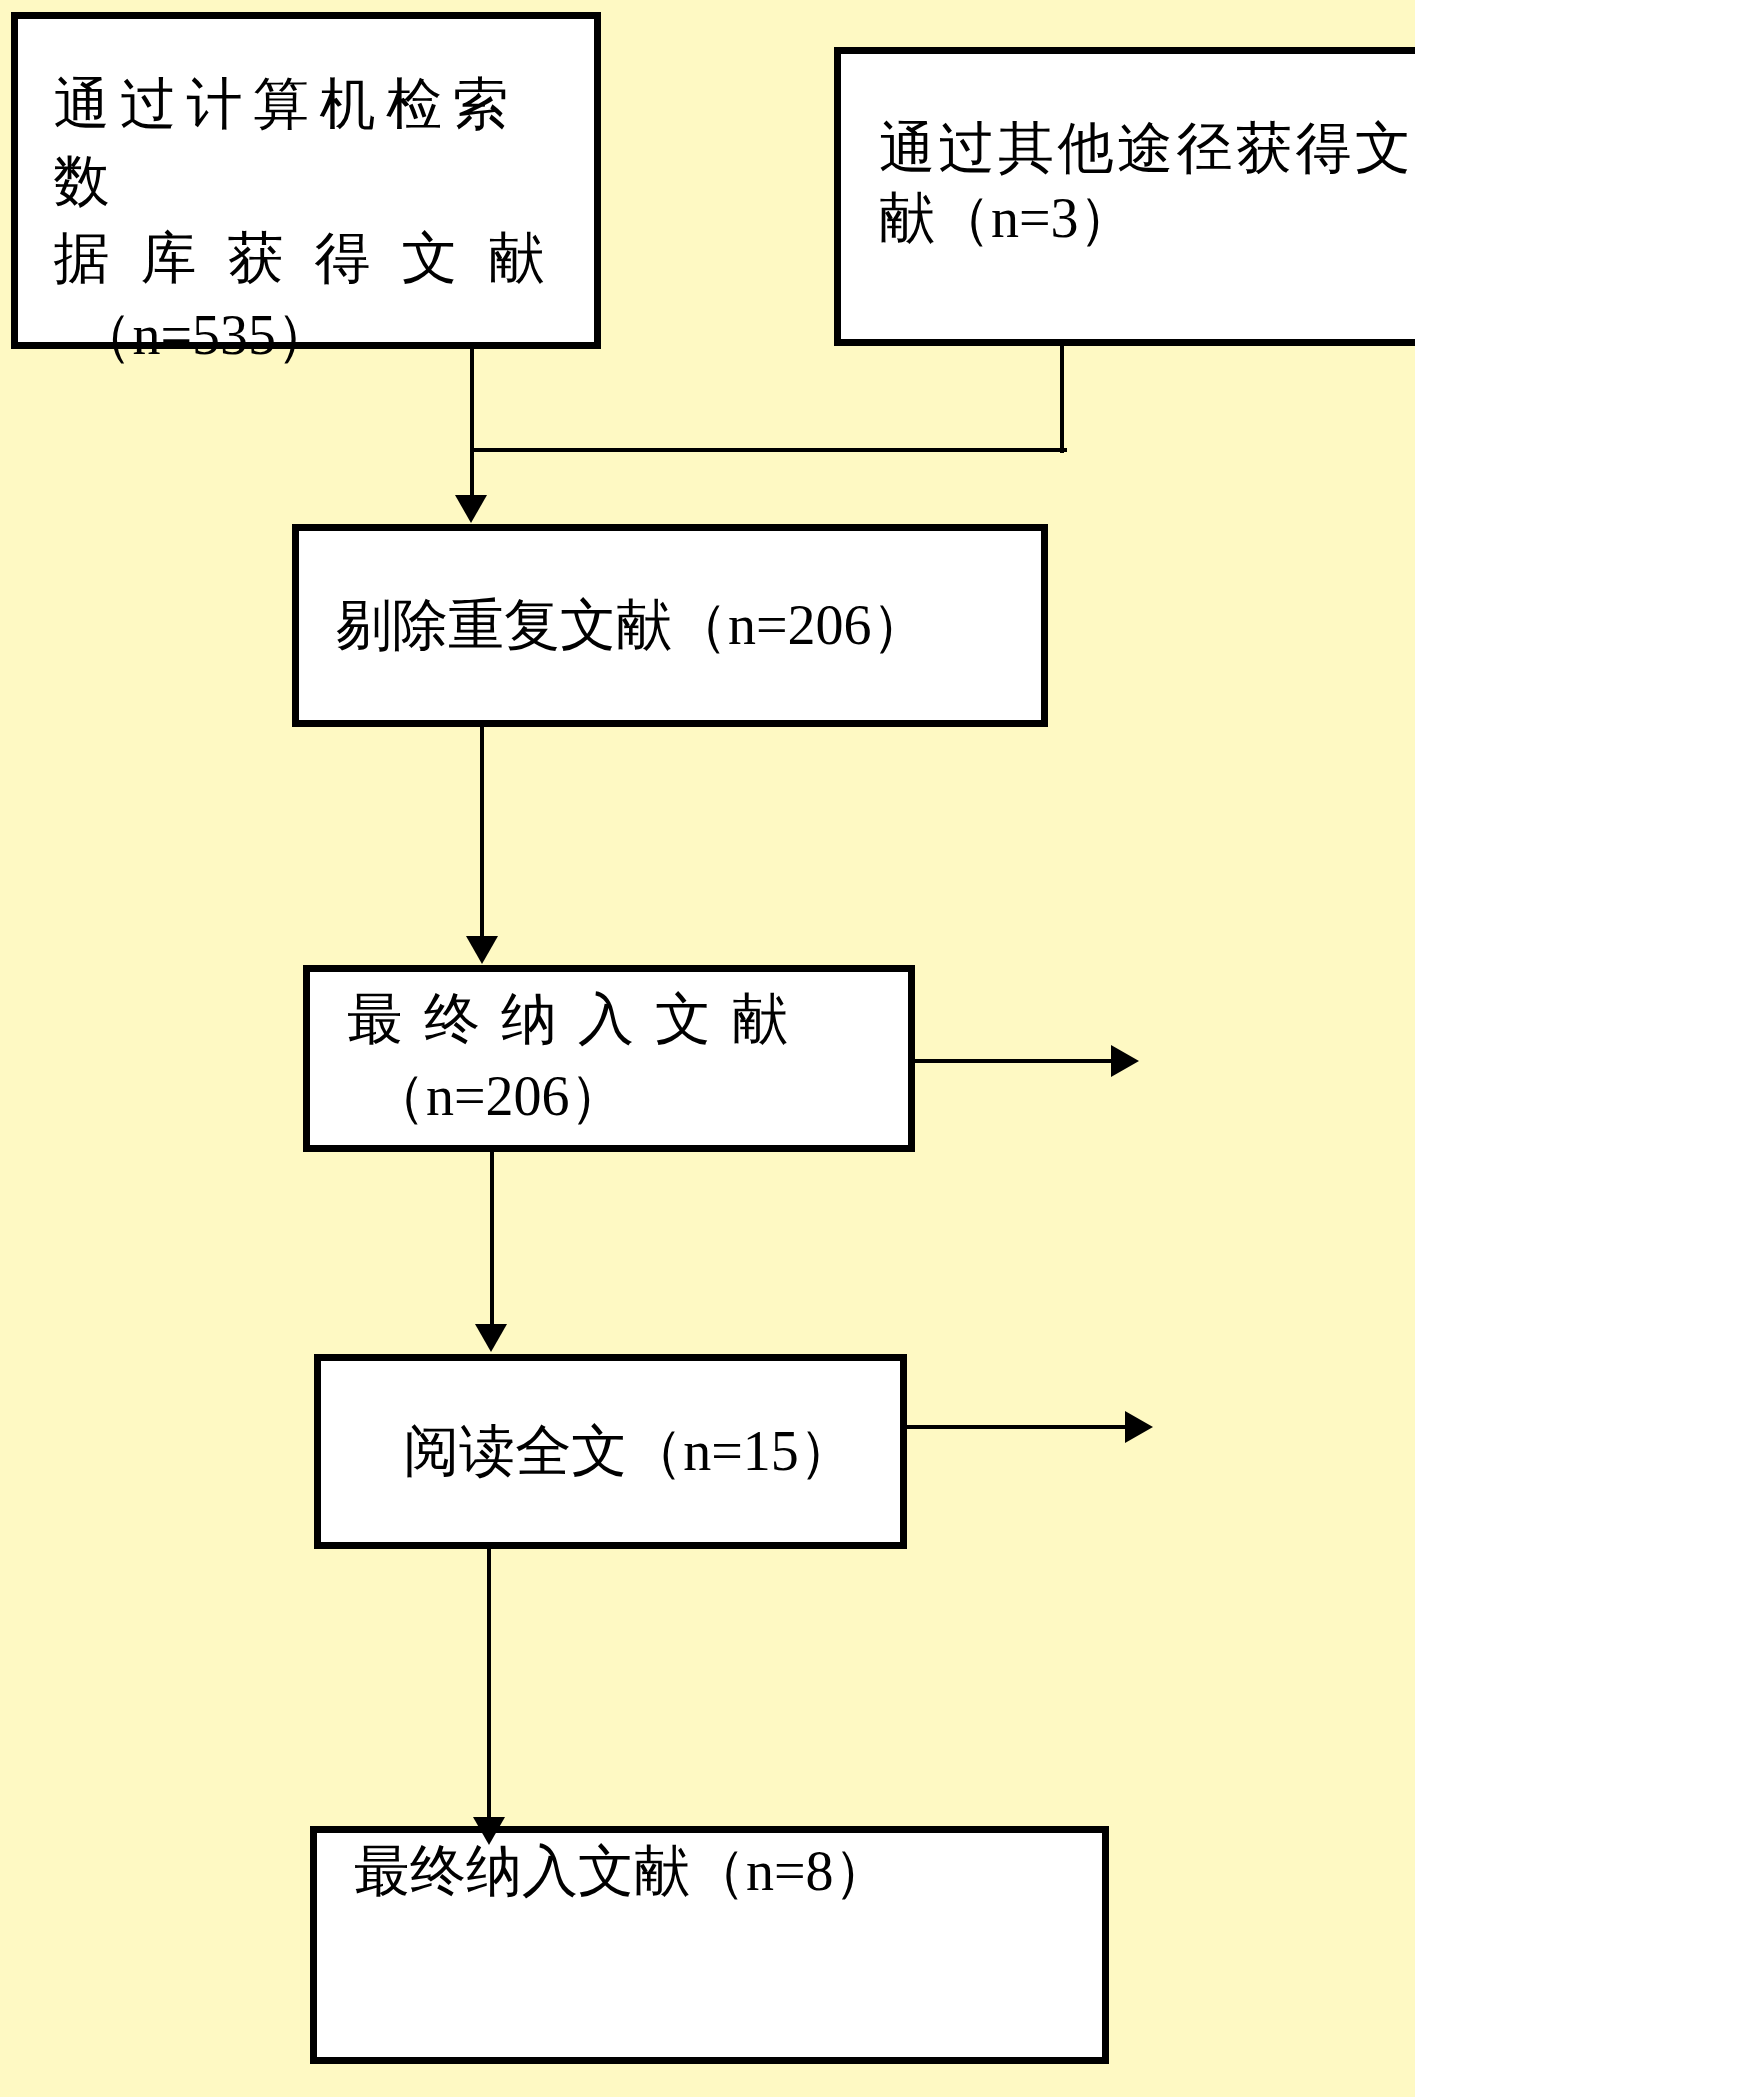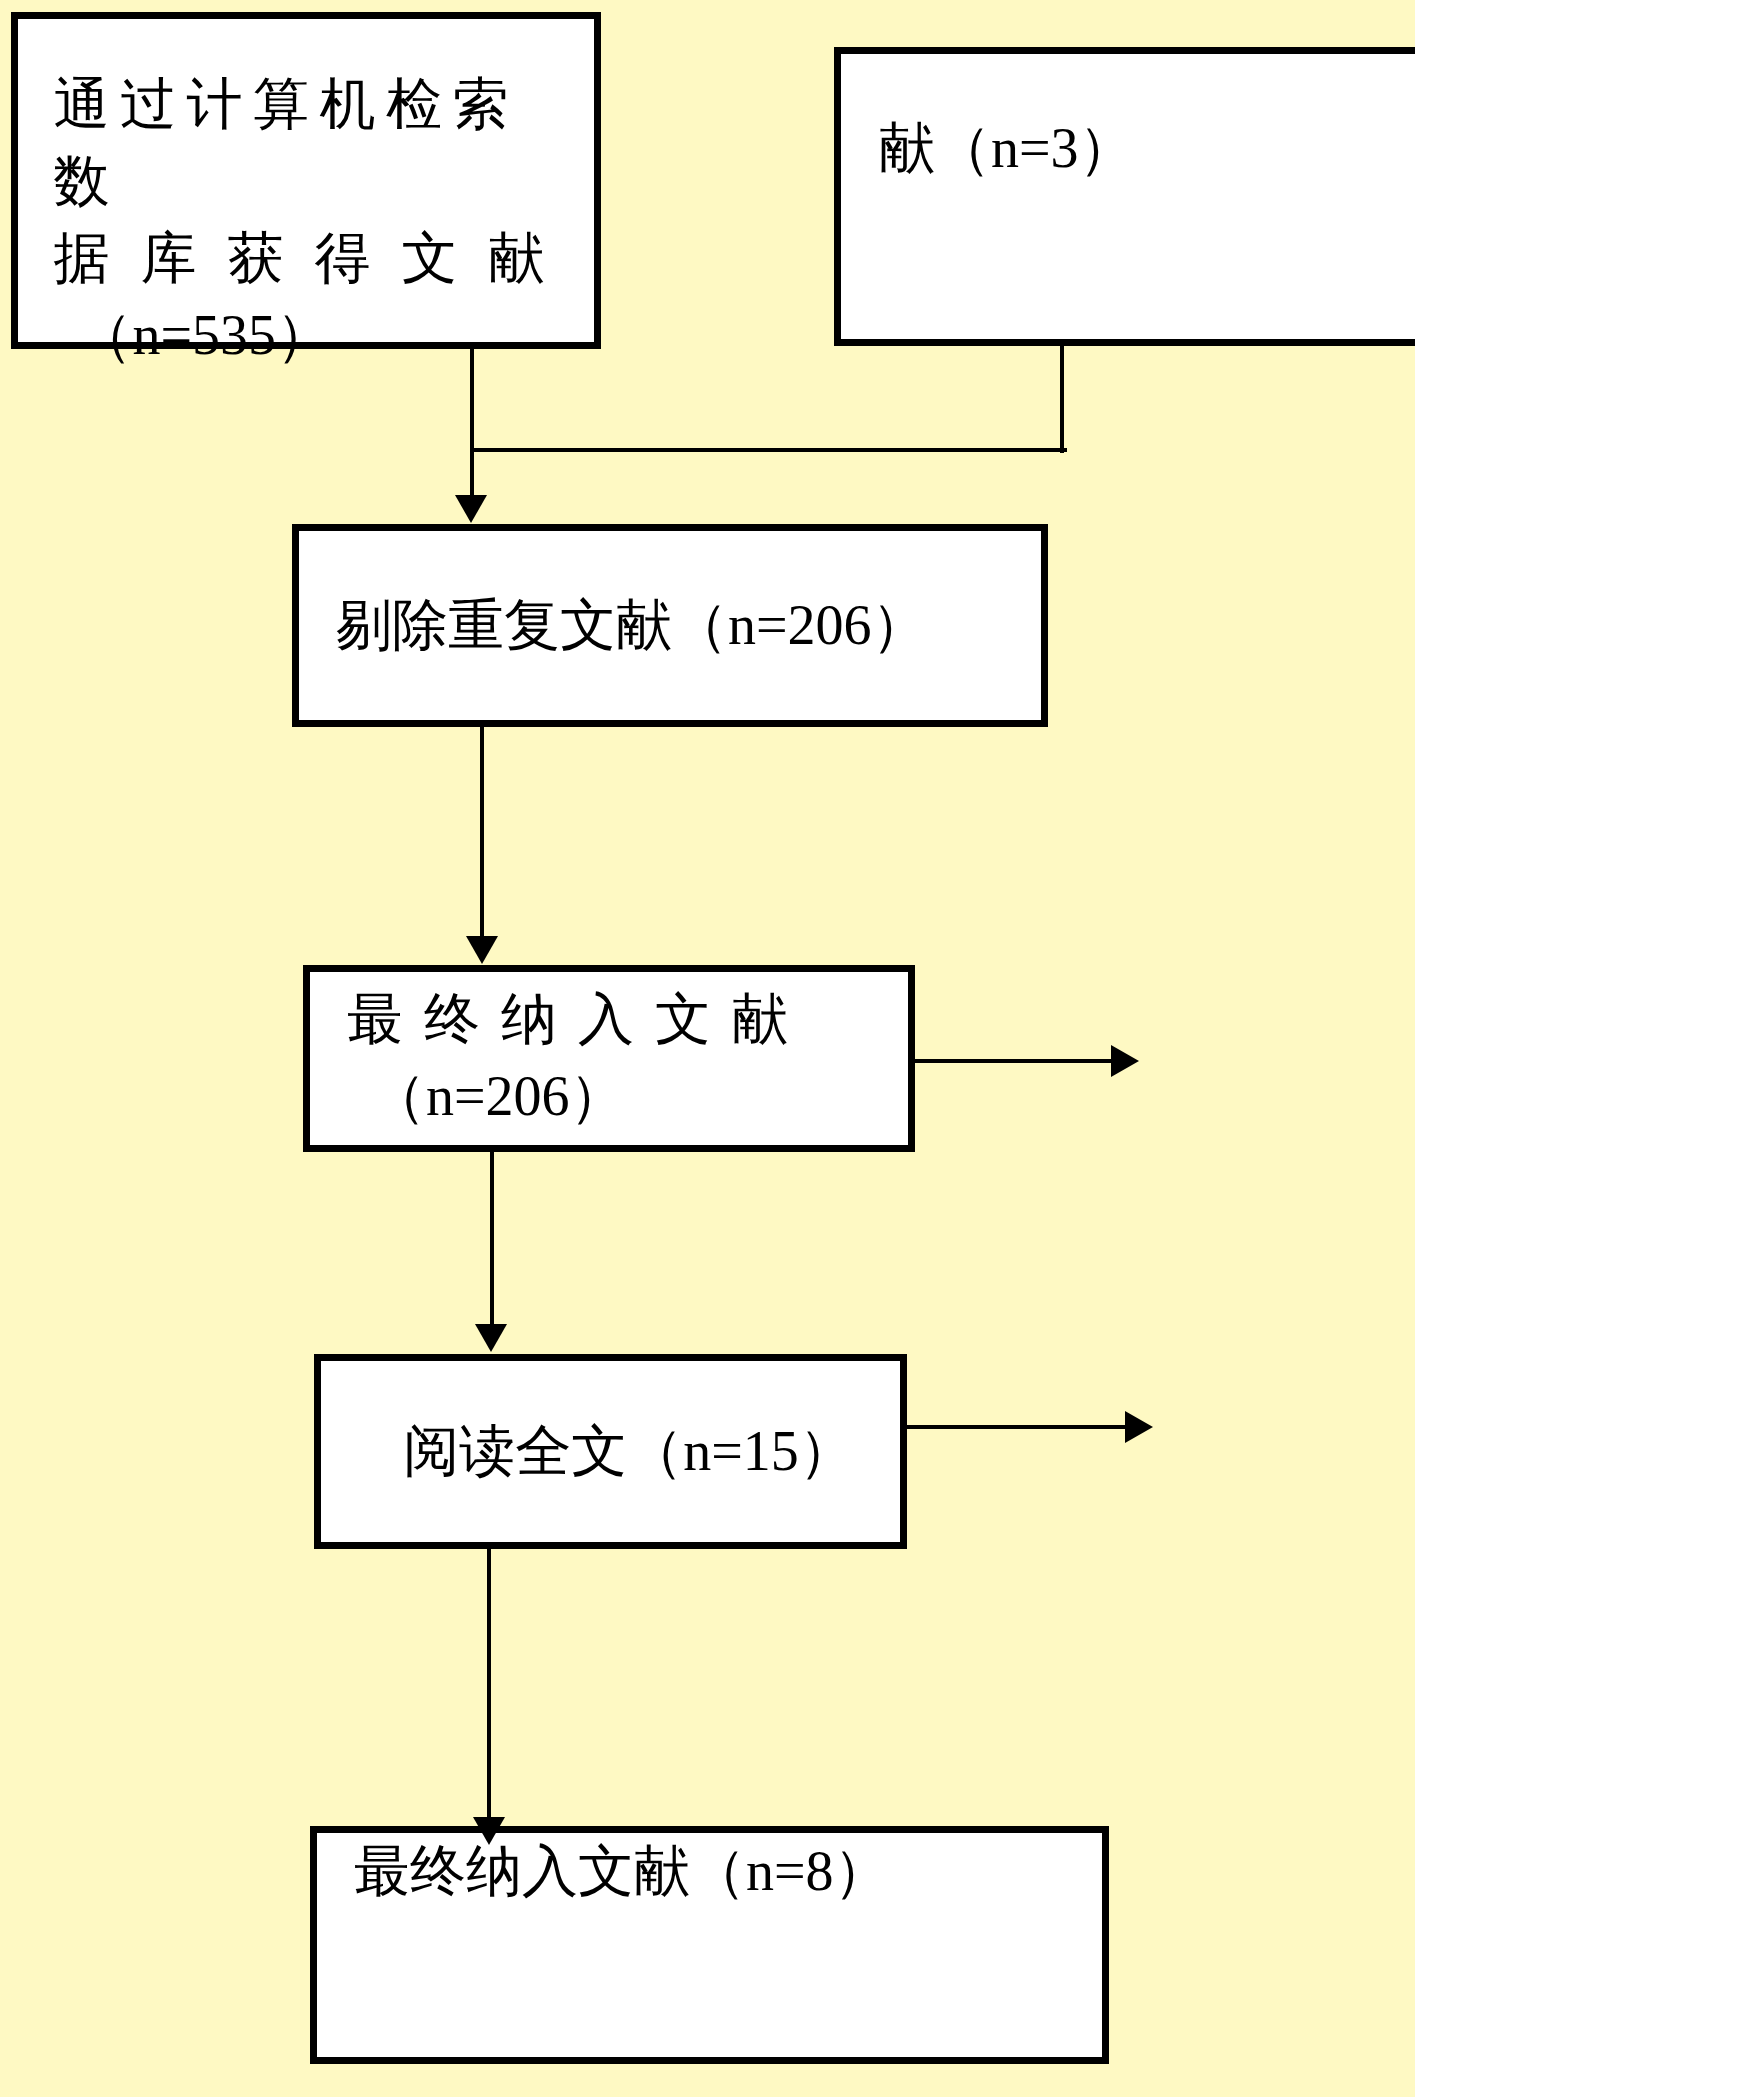--- a/index.html
+++ b/index.html
@@ -61,20 +61,21 @@
 
 <div class="canvas">
 
   <div class="node b1">
     <div class="ls12">通过计算机检索数</div>
     <div class="ls36">据库获得文献</div>
     <div class="ind">（n=535）</div>
   </div>
 
   <div class="node b2">
+    <div class="ls4">通过其他途径获得文</div>
     <div>献（n=3）</div>
   </div>
 
   <div class="node b3">
     <div>剔除重复文献（n=206）</div>
   </div>
 
   <div class="node b4">
     <div class="ls24">最终纳入文献</div>
     <div class="ind">（n=206）</div>

